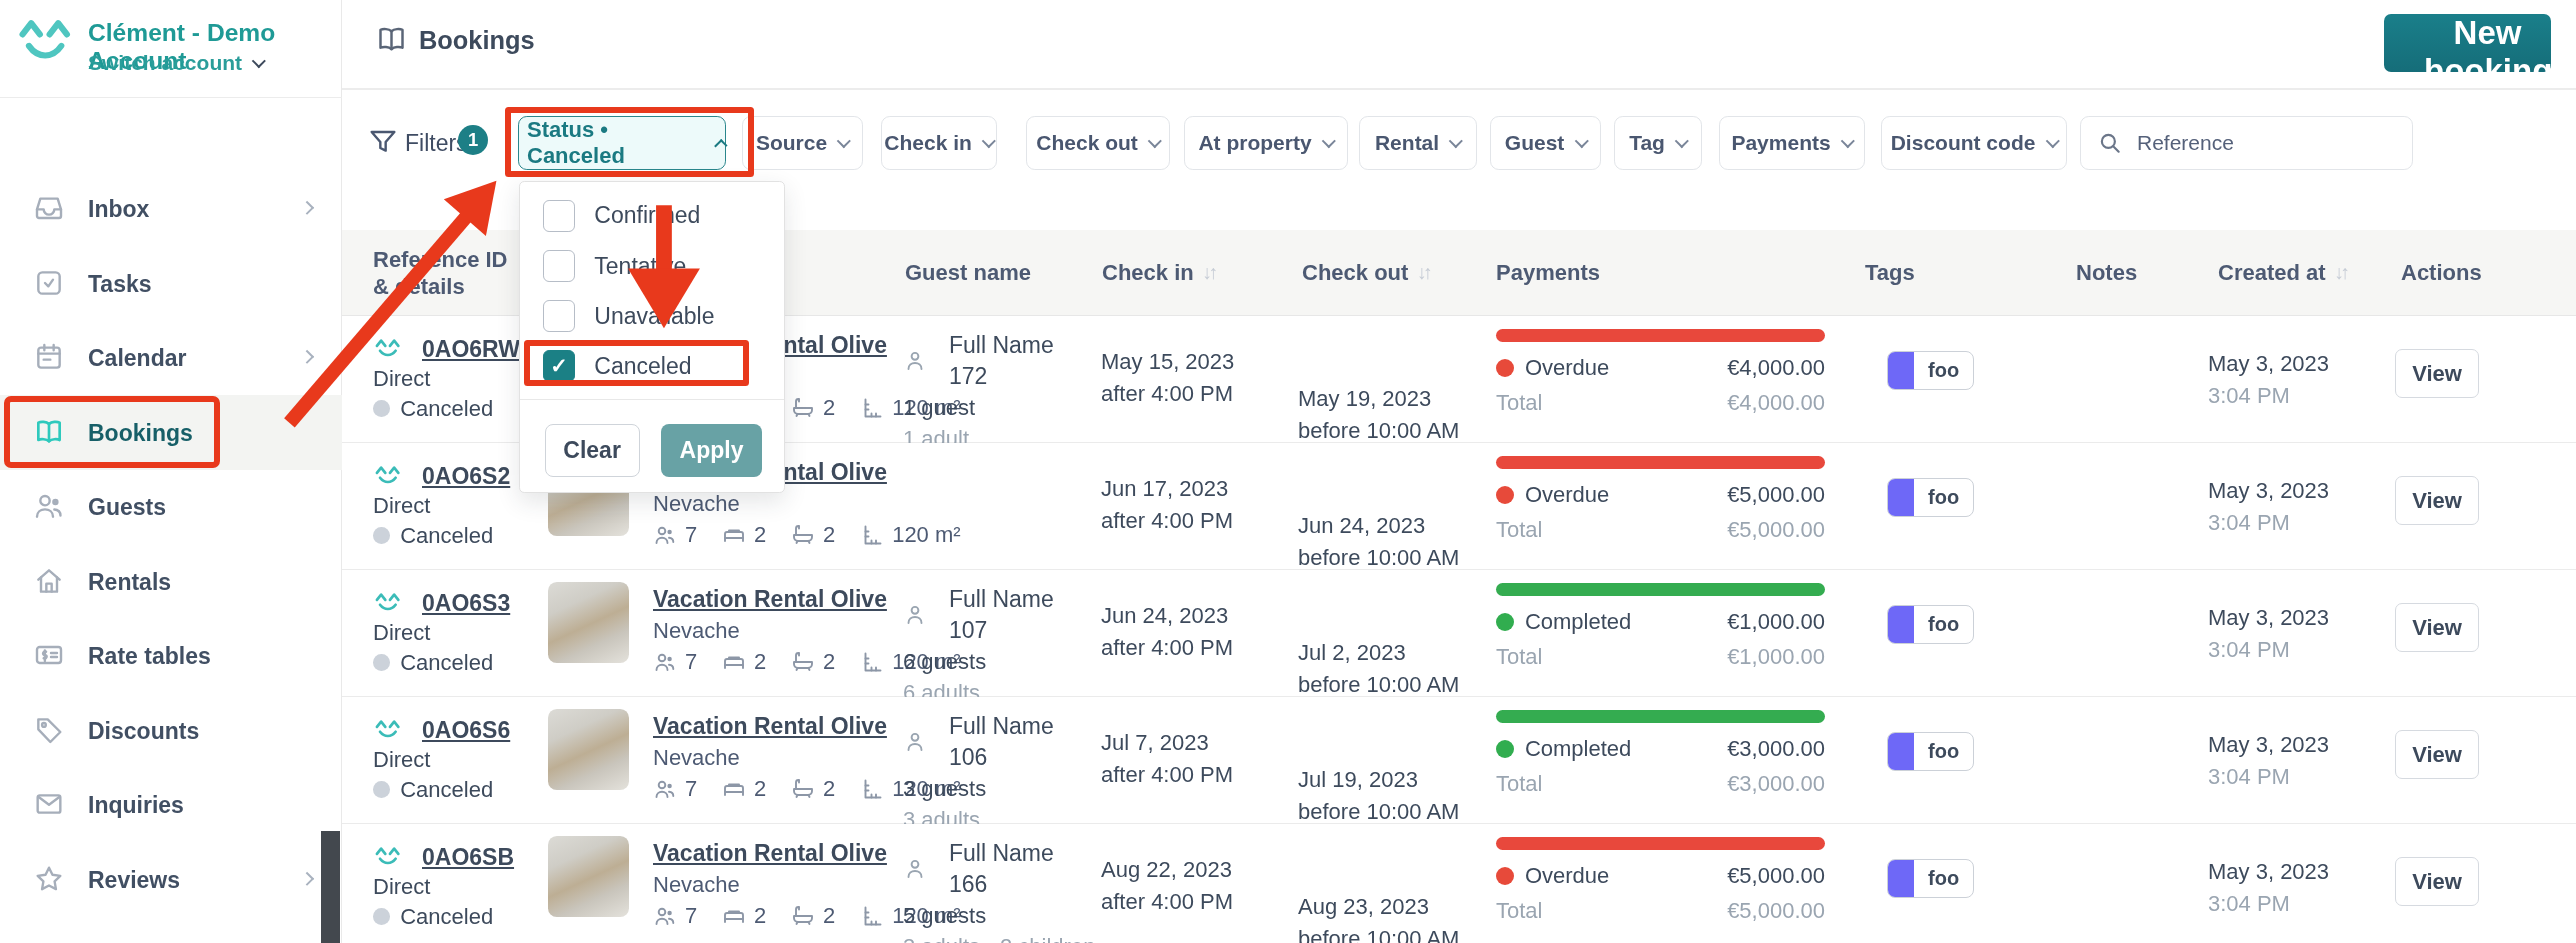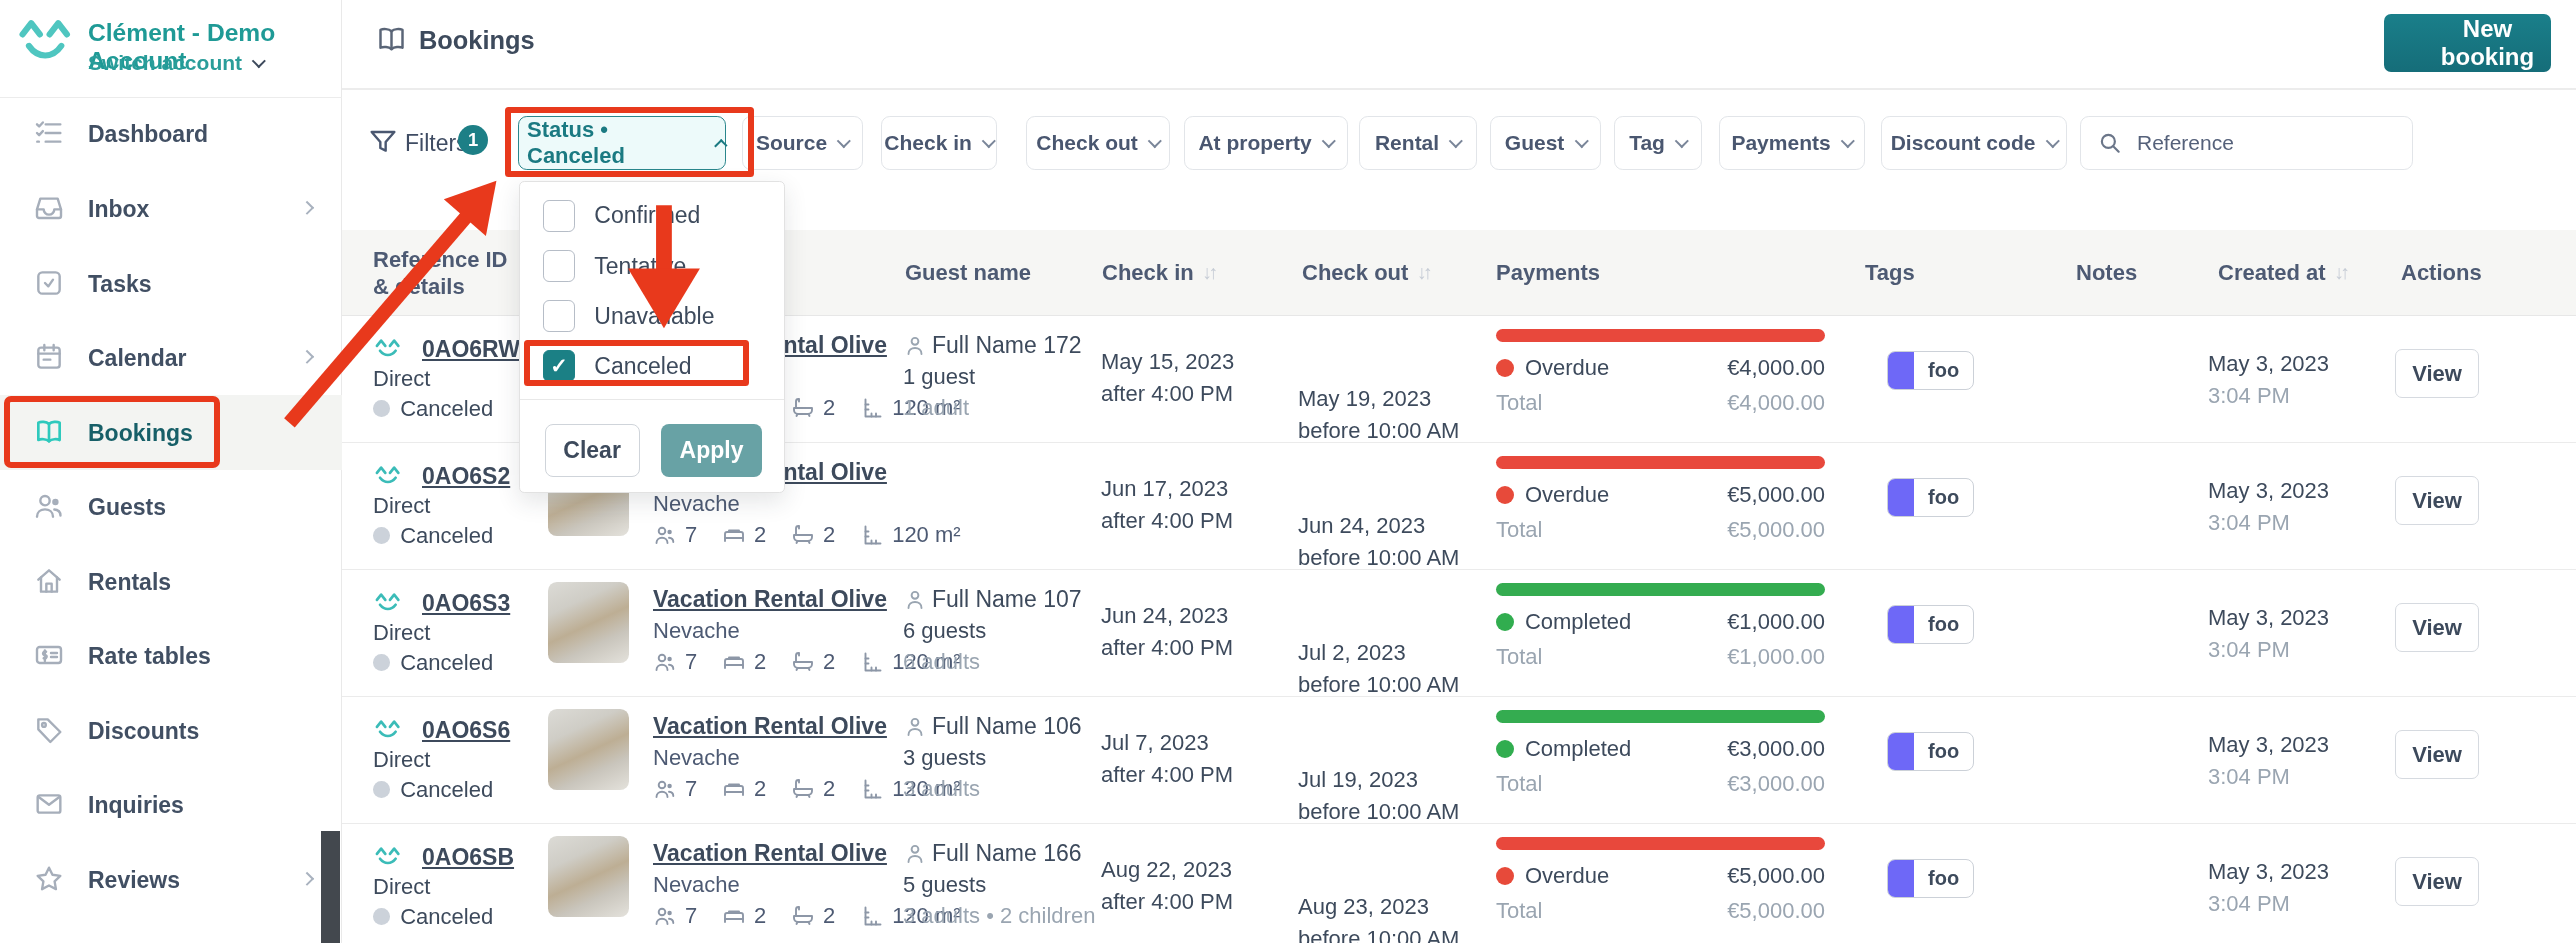--- a/index.html
+++ b/index.html
@@ -24,21 +24,21 @@
   .nav-item.active { background:#f3f4f2; }
   .nav-item.active .nlabel { color:#175f68; font-weight:700; }
   #side-scrollbar { position:absolute; left:321px; top:831px; width:19.3px; height:112px; background:#43484e; }
 
   
   #main { position:absolute; left:342px; top:0; width:2234px; height:944px; }
   #title-icon { position:absolute; left:33px; top:23px; }
   #page-title { position:absolute; left:77px; top:26px; font-size:25.4px; font-weight:600; color:#3d4a5c; }
   #topline { position:absolute; left:0; top:88px; width:2234px; height:1.8px; background:#ececec; }
   #new-booking { position:absolute; left:2042px; top:14px; width:167px; height:58px; border:none; border-radius:7px;
-    background:linear-gradient(180deg,#1a7f8a,#156d79); color:#fff; font-size:24px; font-weight:700;
+    background:linear-gradient(180deg,#1a7f8a,#156d79); color:#fff; font-size:33px; font-weight:700;
     font-family:"Liberation Sans", sans-serif; cursor:pointer;padding-left:40px; }
 
   
   #filters-row { position:absolute; left:0; top:0; width:2234px; height:184px; }
   #funnel { position:absolute; left:24.6px; top:126px; }
   #filters-label { position:absolute; left:63px; top:130px; font-size:23px; color:#3f4c63; }
   #filters-badge { position:absolute; left:116px; top:125px; width:30px; height:30px; border-radius:50%;
     background:#1d7f86; color:#fff; font-size:18.4px; font-weight:700; display:flex; align-items:center; justify-content:center; }
   .fbtn { position:absolute; top:116px; height:54px; border-radius:8.8px; border:1.8px solid #e2e5e9; background:#fff;
     display:flex; align-items:center; justify-content:center; gap:12.3px; font-size:21px; font-weight:600; color:#4a5770; cursor:pointer; }
@@ -72,21 +72,21 @@
   .statusline { display:flex; align-items:center; gap:10.5px; }
   .gdot { width:16.7px; height:16.7px; border-radius:50%; background:#ccd2da; }
   .c-thumb { left:206px; top:12.3px; width:81px; height:81px; border-radius:8.8px; cursor:pointer;
     background:linear-gradient(155deg,#dcdbd6 0%,#cfcdc6 28%,#bdae94 52%,#c9c5bc 72%,#e4e2dc 100%); }
   .c-rental { left:311px; top:14px; line-height:31px; }
   .rentallink { color:#3d4a5c; font-weight:600; font-size:23px; text-decoration:underline; cursor:pointer; }
   .city { color:#4d5a73; }
   .amen { display:flex; align-items:center; gap:8px; color:#4d5a73; }
   .amen .sp { width:8.8px; }
   .c-guest { left:561px; top:14px; width:193px; line-height:31px; }
-  .gname { display:flex; align-items:center; gap:5px; font-size:23px; }
+  .gname { display:flex; align-items:center; gap:22px; font-size:23px; }
   .c-cin { left:759px; top:30px; line-height:32px; }
   .c-cout { left:956px; top:30px; line-height:32px;margin-top:37px; }
   .c-pay { left:1154px; top:13px; width:329px; }
   .paybar { width:329px; height:13px; border-radius:7px; }
   .payrow { position:relative; margin-top:12.3px; display:flex; align-items:center; gap:10.5px; height:28px; }
   .payrow .amt { position:absolute; right:0; }
   .pdot { width:18.4px; height:18.4px; border-radius:50%; }
   .trow.red .paybar { background:#e8483c; } .trow.red .pdot { background:#e74a3a; }
   .trow.green .paybar { background:#34ac50; } .trow.green .pdot { background:#31ad4f; }
   .payrow.total { color:#9aa5b1; margin-top:7px; }
@@ -137,31 +137,20 @@
           <path d="M5.5 12.5 C9 17.5 14.8 17.5 18.2 12.5"></path>
       </svg>
     </span>
     <div id="acct-name">Clément - Demo Account</div>
     <div id="switch-row">
       <span>Switch account</span>
       <span class="chev down" style="color:#3d4a5c"></span>
     </div>
   </div>
 
-  <div class="nav-item" style="top:96px">
-    <span class="nicon">
-      <svg class="ic" width="32" height="32" viewBox="0 0 24 24" fill="none" stroke="#a6aeba" stroke-width="1.8" stroke-linecap="round" stroke-linejoin="round">
-        <path d="M9.5 5.5h11M9.5 12h11M9.5 18.5h11"></path>
-          <path d="M3 5.5l1.6 1.6L7.4 4.1"></path>
-          <path d="M3 12l1.6 1.6L7.4 10.6"></path>
-          <path d="M3.2 18.5h1.2"></path>
-      </svg>
-      </span>
-    <span class="nlabel">Dashboard</span>
-  </div>
   <div class="nav-item" style="top:171px">
     <span class="nicon">
       <svg class="ic" width="32" height="32" viewBox="0 0 24 24" fill="none" stroke="#a6aeba" stroke-width="1.8" stroke-linecap="round" stroke-linejoin="round">
         <path d="M21 13v5a1.5 1.5 0 0 1-1.5 1.5h-15A1.5 1.5 0 0 1 3 18v-5l2.5-8h13z"></path>
           <path d="M3 13h5a4 4 0 0 0 8 0h5"></path>
       </svg>
       </span>
     <span class="nlabel">Inbox</span>
     <span class="nchev chev right"></span>
   </div>

